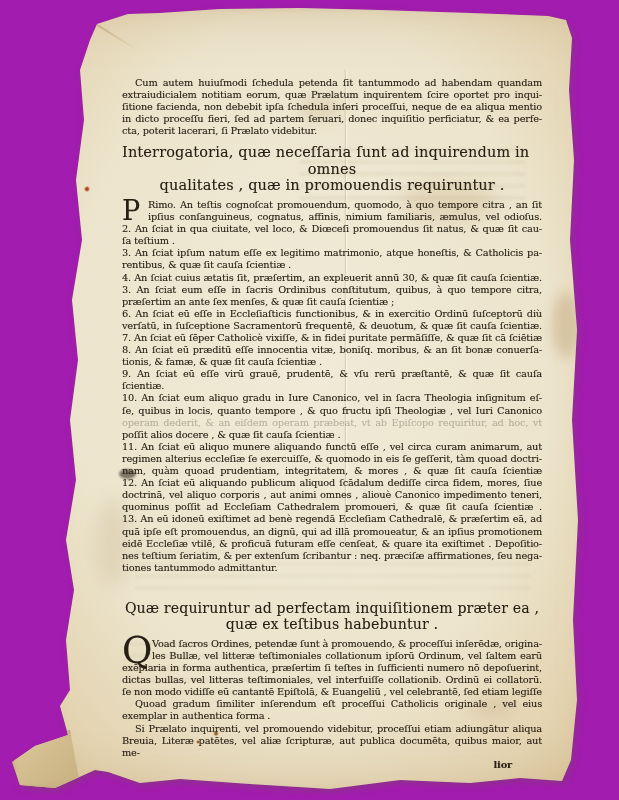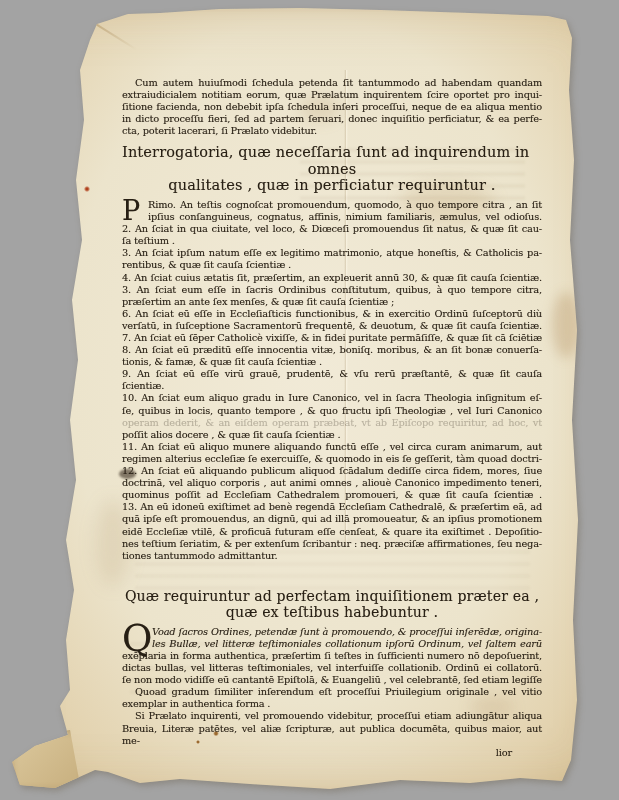--- a/index.html
+++ b/index.html
@@ -1,16 +1,16 @@
 <!DOCTYPE html>
 <html><head>
 <meta charset="utf-8">
 <style>
   html,body{margin:0;padding:0;background:#fbfbfa;}
-  .scan{position:relative;width:619px;height:800px;background:#a3a3a3;overflow:hidden;
+  .scan{position:relative;width:619px;height:800px;background:#a21caf;overflow:hidden;
         font-family:"DejaVu Serif","Liberation Serif",serif;}
   .paper-wrap{position:absolute;inset:0;filter:drop-shadow(2px 3px 3px rgba(100,90,70,.35));}
   .paper{position:absolute;inset:0;
     background:radial-gradient(ellipse at 50% 45%, #f1ead7 0%, #ece4cc 55%, #e3d3b0 80%, #d6c094 97%);
     clip-path:polygon(97px 24px,128px 14px,160px 13px,220px 9px,300px 8px,380px 10px,470px 13px,
       548px 16px,566px 20px,572px 38px,569px 90px,574px 160px,570px 240px,577px 330px,572px 420px,
       578px 520px,573px 620px,577px 700px,571px 760px,562px 781px,520px 778px,470px 783px,400px 780px,
       330px 789px,250px 784px,180px 779px,140px 783px,108px 772px,95px 770px,55px 788px,20px 785px,
       12px 762px,35px 746px,68px 735px,60px 706px,70px 690px,66px 640px,74px 590px,66px 540px,
       76px 480px,70px 420px,78px 360px,72px 300px,82px 240px,76px 180px,84px 120px,80px 70px,90px 40px);
@@ -49,22 +49,22 @@
   .heading1 .line,.heading2 .line{text-align:left;text-align-last:center;letter-spacing:.2px;}
   .heading1{margin:7px 0 5px;}
   .heading1 .line{font-size:14.4px;line-height:16.5px;}
   .heading2{margin:26px 0 6px;}
   .heading2 .line{font-size:14px;line-height:16px;}
   .indent-first .line:first-child{text-indent:13px;}
   .has-dropcap .dropcap{position:absolute;left:0;top:-1px;}
   .dc-p .dropcap{font-size:27px;line-height:25px;}
   .dc-q .dropcap{font-size:37px;line-height:31px;top:-3px;}
   .has-dropcap .line:nth-child(2),.has-dropcap .line:nth-child(3){padding-left:26px;}
-  .dc-q .line:nth-child(2),.dc-q .line:nth-child(3){padding-left:30px;font-style:italic;}
-  .catchword .line{text-align:right;text-align-last:right;padding-right:30px;}
+  .dc-q .line:nth-child(2),.dc-q .line:nth-child(3){padding-left:30px;}
+  .catchword .line{text-align:right;text-align-last:right;padding-right:30px;font-weight:bold;}
 </style>
 </head>
 <body>
 
 <div class="scan">
   <div class="paper-wrap">
     <div class="paper">
       <div class="center-fold"></div>
       <div class="corner-crease"></div>
       <div class="flap-shade"></div>
@@ -85,21 +85,21 @@
       <div class="text-block">
           <div class="block para indent-first">
             <div class="line j">Cum autem huiuſmodi ſchedula petenda ſit tantummodo ad habendam quandam</div>
             <div class="line j">extraiudicialem notitiam eorum, quæ Prælatum inquirentem ſcire oportet pro inqui-</div>
             <div class="line j">ſitione facienda, non debebit ipſa ſchedula inſeri proceſſui, neque de ea aliqua mentio</div>
             <div class="line j">in dicto proceſſu fieri, ſed ad partem ſeruari, donec inquiſitio perficiatur, &amp; ea perfe-</div>
             <div class="line">cta, poterit lacerari, ſi Prælato videbitur.</div>
           </div>
           <div class="block heading1">
             <div class="line">Interrogatoria, quæ neceſſaria ſunt ad inquirendum in omnes</div>
-            <div class="line">qualitates , quæ in perficiatur requiruntur .</div>
+            <div class="line">qualitates , quæ in promouendis requiruntur .</div>
           </div>
           <div class="block item has-dropcap dc-p has-dropcap">
             <span class="dropcap">P</span>
             <div class="line j">Rimo. An teſtis cognoſcat promouendum, quomodo, à quo tempore citra , an ſit</div>
             <div class="line j">ipſius conſanguineus, cognatus, affinis, nimium familiaris, æmulus, vel odioſus.</div>
           </div>
           <div class="block item">
             <div class="line j">2.  An ſciat in qua ciuitate, vel loco, &amp; Diœceſi promouendus ſit natus, &amp; quæ ſit cau-</div>
             <div class="line">ſa teſtium .</div>
           </div>
@@ -130,20 +130,21 @@
           </div>
           <div class="block item">
             <div class="line j">10.  An ſciat eum aliquo gradu in Iure Canonico, vel in ſacra Theologia inſignitum eſ-</div>
             <div class="line j">ſe, quibus in locis, quanto tempore , &amp; quo fructu ipſi Theologiæ , vel  Iuri Canonico</div>
             <div class="line j faded">operam dederit, &amp; an eiſdem operam præbeat, vt ab Epiſcopo requiritur, ad hoc, vt</div>
             <div class="line">poſſit alios docere , &amp; quæ ſit cauſa ſcientiæ .</div>
           </div>
           <div class="block item">
             <div class="line j">11.  An ſciat eū aliquo munere aliquando functū eſſe , vel circa curam  animarum, aut</div>
             <div class="line j">regimen alterius eccleſiæ ſe exercuiſſe, &amp; quomodo in eis ſe geſſerit, tàm quoad doctri-</div>
+            <div class="line j">nam, quàm quoad prudentiam, integritatem, &amp; mores , &amp; quæ ſit cauſa ſcientiæ</div>
           </div>
           <div class="block item">
             <div class="line j">12.  An ſciat eū aliquando publicum aliquod ſcādalum dediſſe circa fidem, mores, ſiue</div>
             <div class="line j">doctrinā, vel aliquo corporis , aut animi  omnes , aliouè Canonico impedimento teneri,</div>
             <div class="line j">quominus poſſit ad Eccleſiam Cathedralem promoueri, &amp; quæ ſit cauſa ſcientiæ .</div>
           </div>
           <div class="block item">
             <div class="line j">13.  An eū idoneū exiſtimet ad benè regendā Eccleſiam Cathedralē, &amp; præſertim eā, ad</div>
             <div class="line j">quā ipſe eſt promouendus, an dignū, qui ad illā promoueatur, &amp; an ipſius promotionem</div>
             <div class="line j">eidē Eccleſiæ vtilē, &amp; proficuā futuram eſſe cenſeat, &amp; quare ita exiſtimet . Depoſitio-</div>
@@ -156,21 +157,21 @@
           </div>
           <div class="block para has-dropcap dc-q has-dropcap">
             <span class="dropcap">Q</span>
             <div class="line j">Voad ſacros Ordines, petendæ ſunt à promouendo, &amp; proceſſui inſerēdæ, origina-</div>
             <div class="line j">les Bullæ, vel litteræ teſtimoniales collationum ipſorū Ordinum, vel ſaltem earū</div>
             <div class="line j">exēplaria in forma authentica, præſertim ſi teſtes in ſufficienti numero nō depoſuerint,</div>
             <div class="line j">dictas bullas, vel litteras teſtimoniales, vel  interfuiſſe collationib. Ordinū ei collatorū.</div>
             <div class="line j">ſe non modo vidiſſe eū cantantē Epiſtolā, &amp; Euangeliū , vel celebrantē,  ſed etiam legiſſe</div>
           </div>
           <div class="block para indent-first">
-            <div class="line j">Quoad gradum ſimiliter inſerendum eſt proceſſui Priuilegium  originale , vel vitio</div>
+            <div class="line j">Quoad gradum ſimiliter inſerendum eſt proceſſui Catholicis  originale , vel eius</div>
             <div class="line">exemplar in authentica forma .</div>
           </div>
           <div class="block para indent-first">
             <div class="line j">Si Prælato inquirenti, vel promouendo videbitur, proceſſui etiam adiungātur aliqua</div>
             <div class="line j">Breuia, Literæ patētes,  vel aliæ ſcripturæ, aut publica documēta, quibus maior, aut me-</div>
           </div>
           <div class="block catchword">
             <div class="line">lior</div>
           </div>
         </div>

